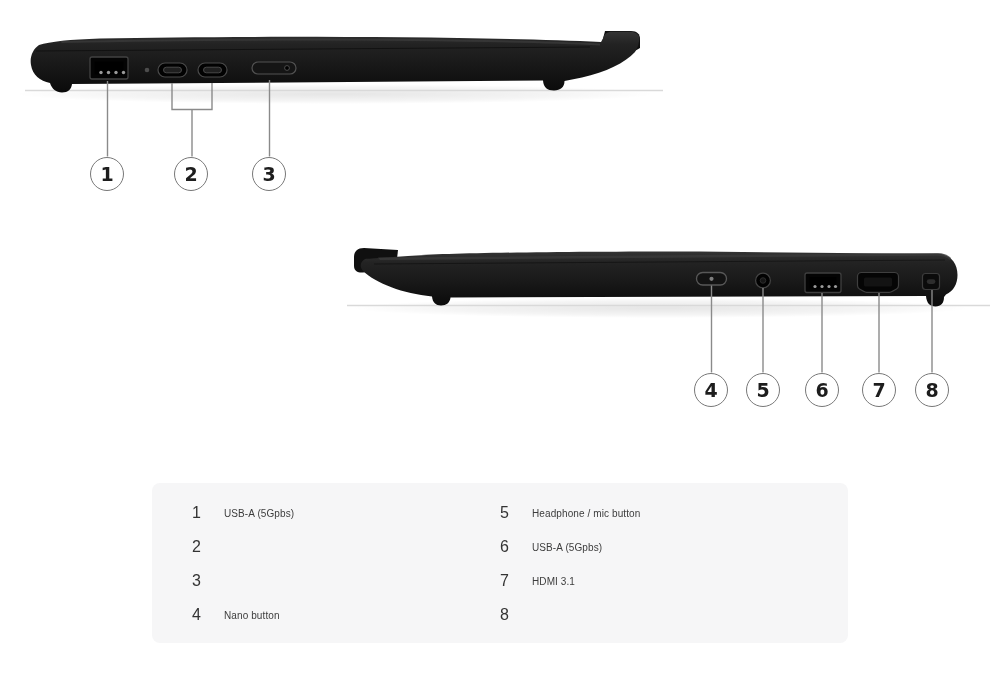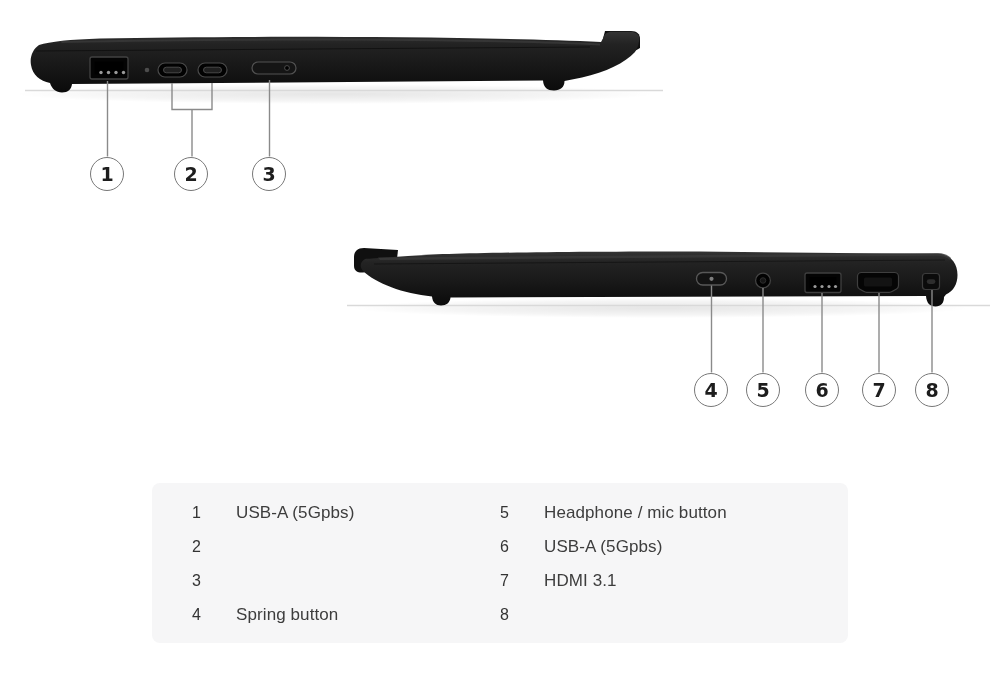--- a/index.html
+++ b/index.html
@@ -53,22 +53,22 @@
     align-items:center;
   }
   .legend-num{
     display:inline-block;
     width:20px;
     font-size:16px;
     color:#333333;
     text-align:left;
   }
   .legend-label{
-    margin-left:24px;
-    font-size:17px;
+    margin-left:12px;
+    font-size:10px;
     color:#3d3d3d;
     letter-spacing:.1px;
     white-space:nowrap;
   }
 </style>
 </head>
 <body>
 
 <div class="stage">
 
@@ -242,21 +242,21 @@
         <span class="legend-label">USB-A (5Gpbs)</span>
       </div>
       <div class="legend-row">
         <span class="legend-num">2</span>
       </div>
       <div class="legend-row">
         <span class="legend-num">3</span>
       </div>
       <div class="legend-row">
         <span class="legend-num">4</span>
-        <span class="legend-label">Spring button</span>
+        <span class="legend-label">Nano button</span>
       </div>
     </div>
     <div class="legend-col right">
       <div class="legend-row">
         <span class="legend-num">5</span>
         <span class="legend-label">Headphone / mic button</span>
       </div>
       <div class="legend-row">
         <span class="legend-num">6</span>
         <span class="legend-label">USB-A (5Gpbs)</span>

